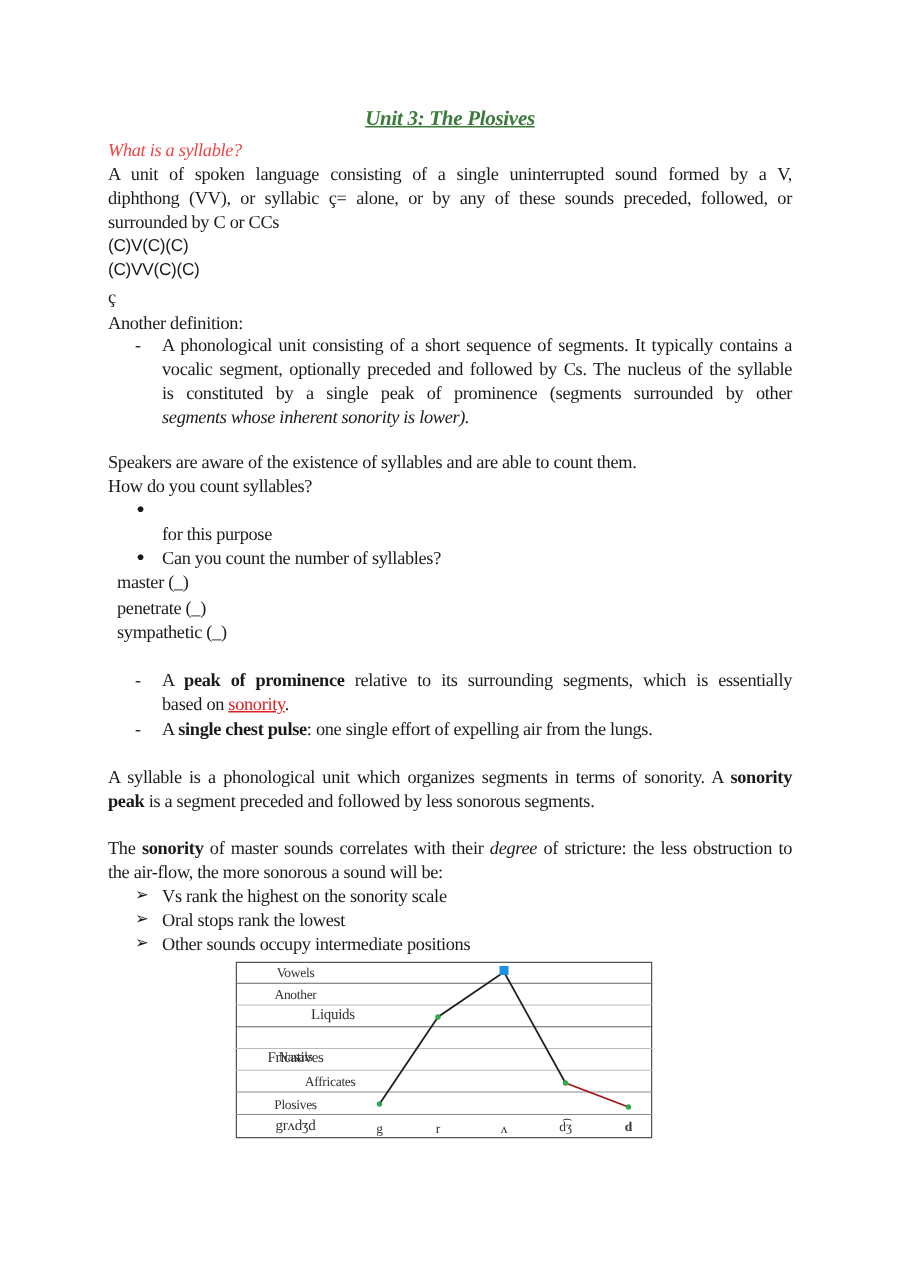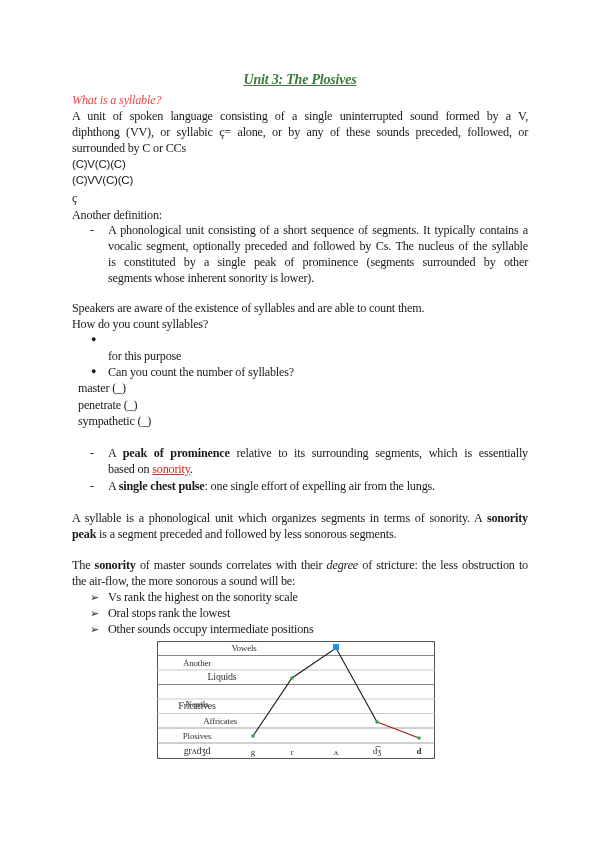--- a/index.html
+++ b/index.html
@@ -34,21 +34,21 @@
   <div class="ln" style="top:156px;font-family:'Liberation Sans',sans-serif;font-size:11.5px;">(C)V(C)(C)</div>
   <div class="ln" style="top:172px;font-family:'Liberation Sans',sans-serif;font-size:11.5px;">(C)VV(C)(C)</div>
   <div class="ln" style="top:190px;">ç</div>
 
   <div class="ln" style="top:207px;">Another definition:</div>
 
   <span class="marker" style="left:90px;top:222px;">-</span>
   <div class="ln just" style="left:108px;top:222px;width:420px;">A phonological unit consisting of a short sequence of segments. It typically contains a</div>
   <div class="ln just" style="left:108px;top:238px;width:420px;">vocalic segment, optionally preceded and followed by Cs. The nucleus of the syllable</div>
   <div class="ln just" style="left:108px;top:254px;width:420px;">is constituted by a single peak of prominence (segments surrounded by other</div>
-  <div class="ln" style="left:108px;top:270px;">segments whose inherent sonority is lower).</div>
+  <div class="ln" style="left:108px;top:270px;font-style:italic;">segments whose inherent sonority is lower).</div>
 
   <div class="ln" style="top:300px;">Speakers are aware of the existence of syllables and are able to count them.</div>
   <div class="ln" style="top:316px;">How do you count syllables?</div>
 
   <span class="marker" style="left:91px;top:331px;font-size:9px;">●</span>
   <div class="ln" style="left:108px;top:348px;">for this purpose</div>
   <span class="marker" style="left:91px;top:363px;font-size:9px;">●</span>
   <div class="ln" style="left:108px;top:364px;">Can you count the  number of syllables?</div>
 
   <div class="ln" style="left:78px;top:380px;">master (_)</div>
@@ -92,21 +92,21 @@
 
       <polyline points="96,95 135,37 179,7 220,81" fill="none" stroke="#222" stroke-width="1.2"></polyline>
       <line x1="220" y1="81" x2="262" y2="97" stroke="#a31515" stroke-width="1.2"></line>
 
       <circle cx="96" cy="95" r="1.8" fill="#2ea84a"></circle>
       <circle cx="135" cy="37" r="1.8" fill="#2ea84a"></circle>
       <rect x="176" y="3" width="6" height="6" fill="#1e90e6"></rect>
       <circle cx="220" cy="81" r="1.8" fill="#2ea84a"></circle>
       <circle cx="262" cy="97" r="1.8" fill="#2ea84a"></circle>
     </svg>
-    <div class="ylab" style="top:0px;margin-left:47px;">Vowels</div>
+    <div class="ylab" style="top:0px;">Vowels</div>
     <div class="ylab" style="top:15px;">Another</div>
     <div class="ylab" style="top:29px;font-size:10px;padding-left:25px;">Liquids</div>
     <div class="ylab" style="top:56px;">Nasals</div>
     <div class="ylab" style="top:58px;font-size:10px;">Fricatives</div>
     <div class="ylab" style="top:73px;text-align:right;">Affricates</div>
     <div class="ylab" style="top:88px;">Plosives</div>
     <div class="ylab" style="top:103px;font-size:10px;">grʌdʒd</div>
     <div class="xlab" style="left:81px;top:105px;">g</div>
     <div class="xlab" style="left:120px;top:105px;">r</div>
     <div class="xlab" style="left:164px;top:105px;">ʌ</div>

